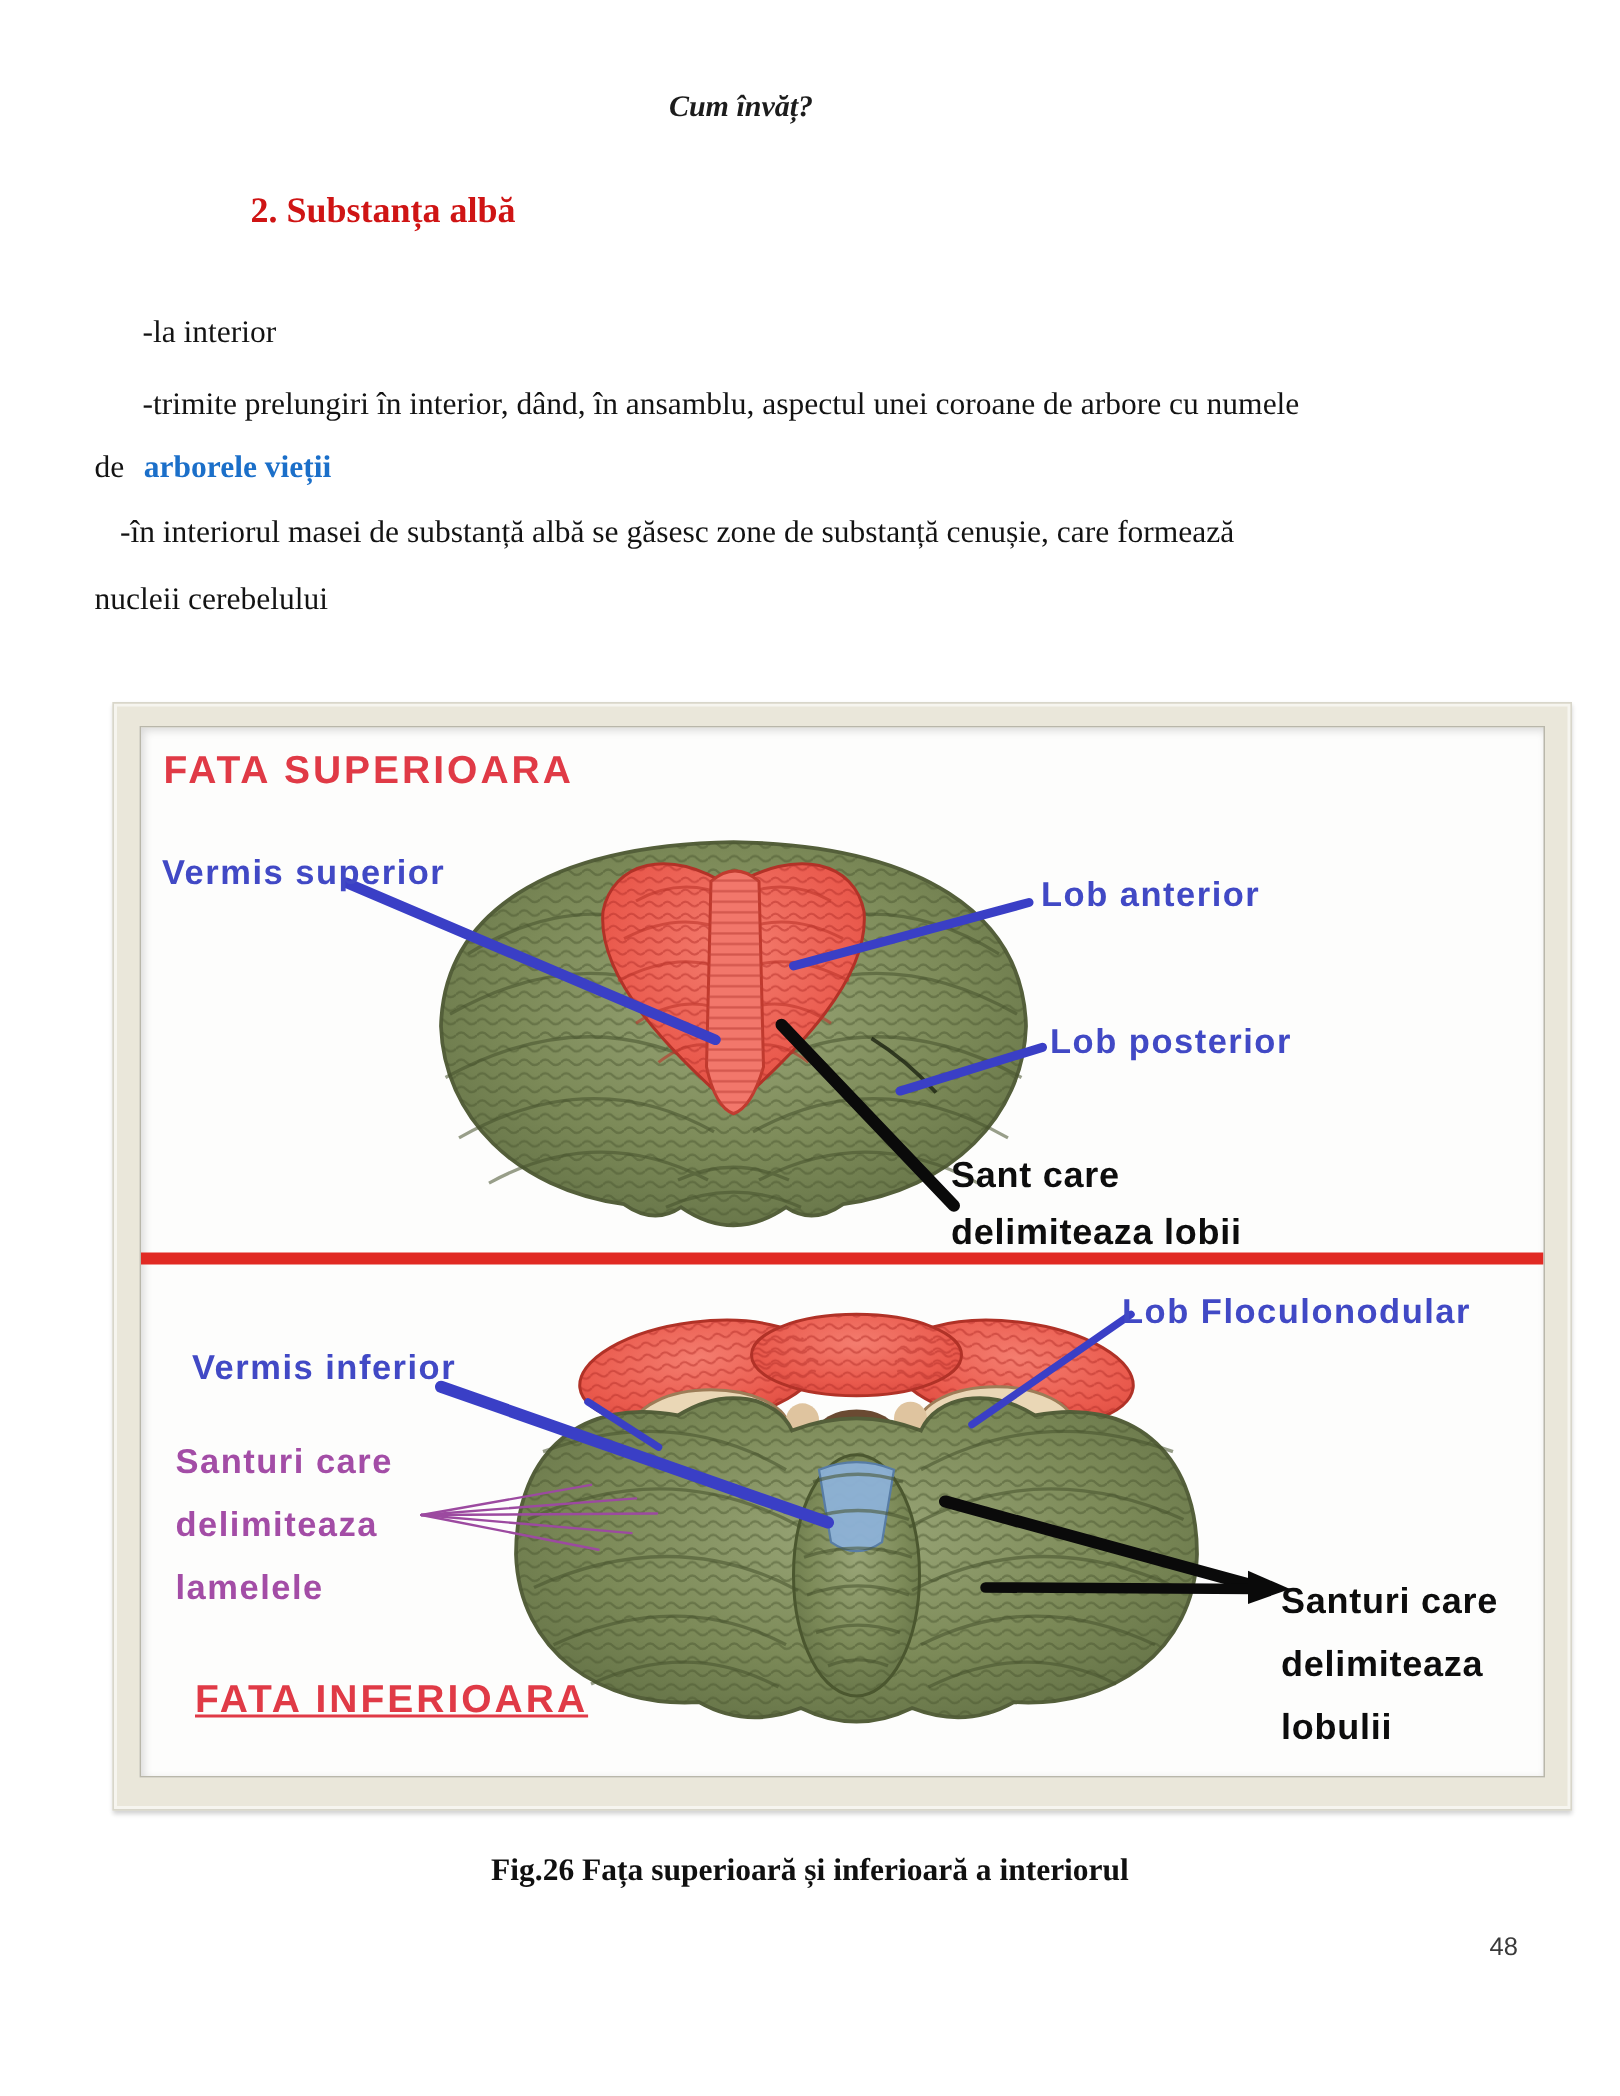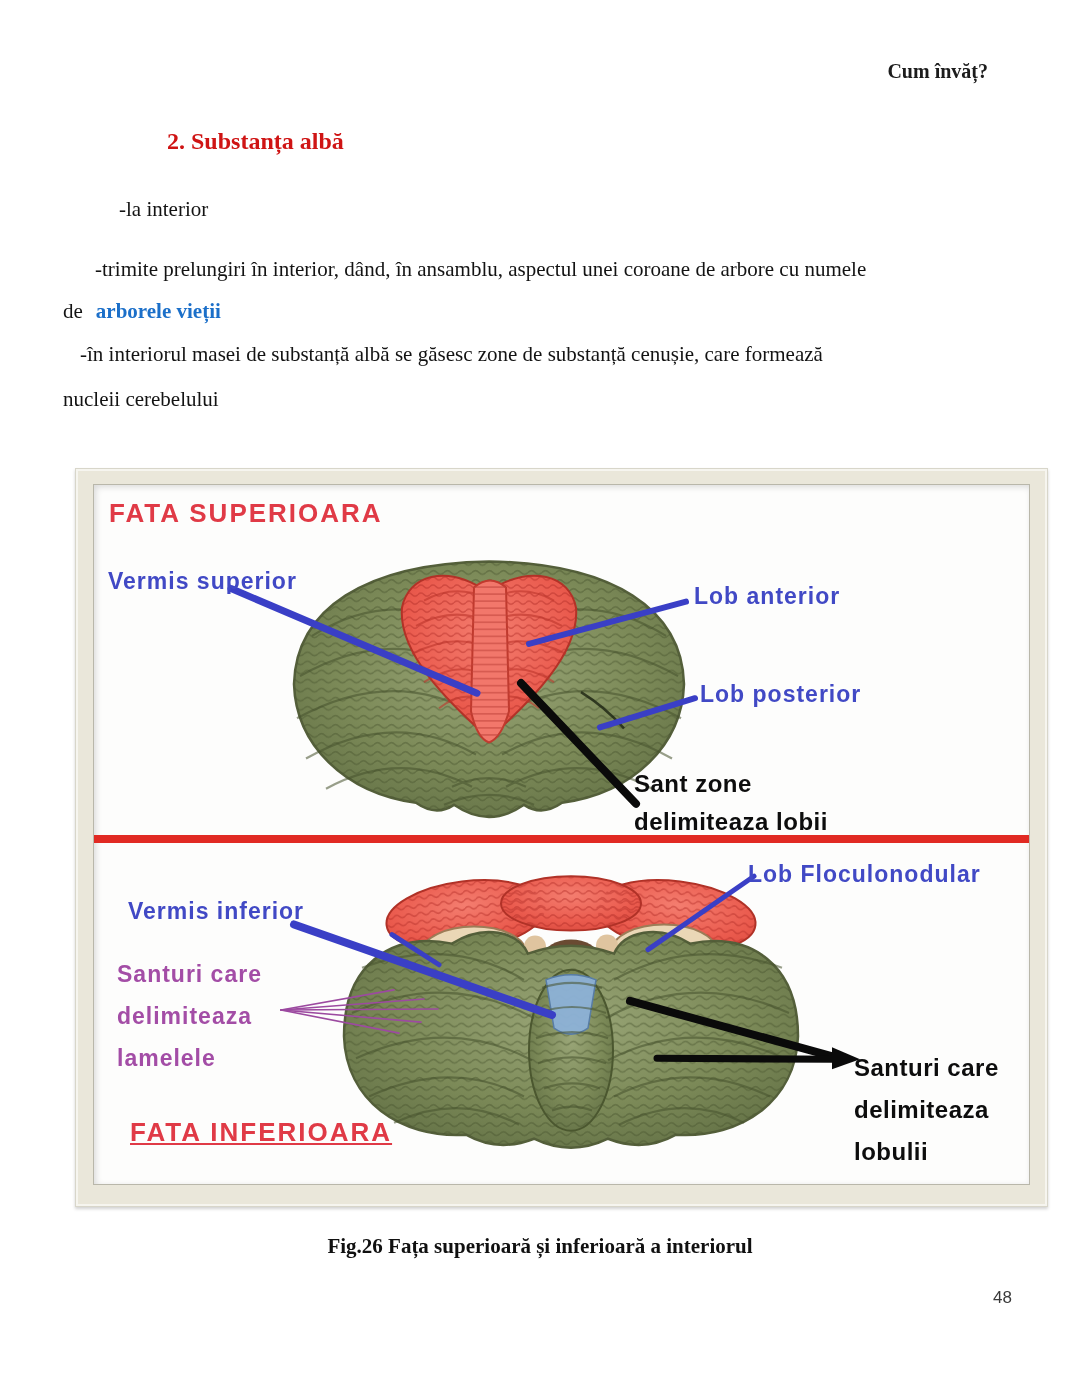--- a/index.html
+++ b/index.html
@@ -30,25 +30,25 @@
   .fig-title{font-size:26px;letter-spacing:2px;color:#e03a46;}
   .lbl-blue{font-size:23px;letter-spacing:1px;color:#4149c5;}
   .lbl-black{font-size:24px;letter-spacing:0.5px;color:#0d0d0d;line-height:38px;}
   .lbl-black3{line-height:42px;}
   .lbl-purple{font-size:23px;letter-spacing:1px;color:#a34da6;line-height:42px;}
   .divider{left:0;top:350px;width:100%;height:8px;background:#e12a23;z-index:4;}
 </style>
 </head>
 <body>
 
-<div class="abs doc-header" style="left:0;top:60px;width:988px;text-align:right;">Cum învăț?</div>
+<div class="abs doc-header" style="left:0;top:60px;width:988px;text-align:center;font-style:italic;">Cum învăț?</div>
 
 <div class="abs heading" style="left:167px;top:128px;">2. Substanța albă</div>
 
-<div class="abs body-text" style="left:95px;top:197px;margin-left:24px;">-la interior</div>
+<div class="abs body-text" style="left:95px;top:209px;">-la interior</div>
 <div class="abs body-text" style="left:95px;top:257px;">-trimite prelungiri în interior, dând, în ansamblu, aspectul unei coroane de arbore cu numele</div>
 <div class="abs body-text" style="left:63px;top:299px;">
   <span>de</span><span class="term">arborele vieții</span>
 </div>
 <div class="abs body-text" style="left:80px;top:342px;">-în interiorul masei de substanță albă se găsesc zone de substanță cenușie, care formează</div>
 <div class="abs body-text" style="left:63px;top:387px;">nucleii cerebelului</div>
 
 <div class="abs frame">
   <div class="frame-inner">
 
@@ -197,21 +197,21 @@
         <path d="M563,570 L742,571" stroke="#0a0a0a" stroke-width="7" fill="none"></path>
         <polygon points="738,559 766,571 738,581" fill="#0a0a0a"></polygon>
       </g>
     </svg>
 
     <div class="abs fig-label fig-title" style="left:15px;top:13px;">FATA SUPERIOARA</div>
     <div class="abs fig-label lbl-blue" style="left:14px;top:83px;">Vermis superior</div>
     <div class="abs fig-label lbl-blue" style="left:600px;top:98px;">Lob anterior</div>
     <div class="abs fig-label lbl-blue" style="left:606px;top:196px;">Lob posterior</div>
     <div class="abs fig-label lbl-black" style="left:540px;top:280px;">
-      <div>Sant zone</div>
+      <div>Sant care</div>
       <div>delimiteaza lobii</div>
     </div>
 
     <div class="abs divider"></div>
 
     <div class="abs fig-label lbl-blue" style="left:654px;top:376px;">Lob Floculonodular</div>
     <div class="abs fig-label lbl-blue" style="left:34px;top:413px;">Vermis inferior</div>
     <div class="abs fig-label lbl-purple" style="left:23px;top:468px;">
       <div>Santuri care</div>
       <div>delimiteaza</div>

